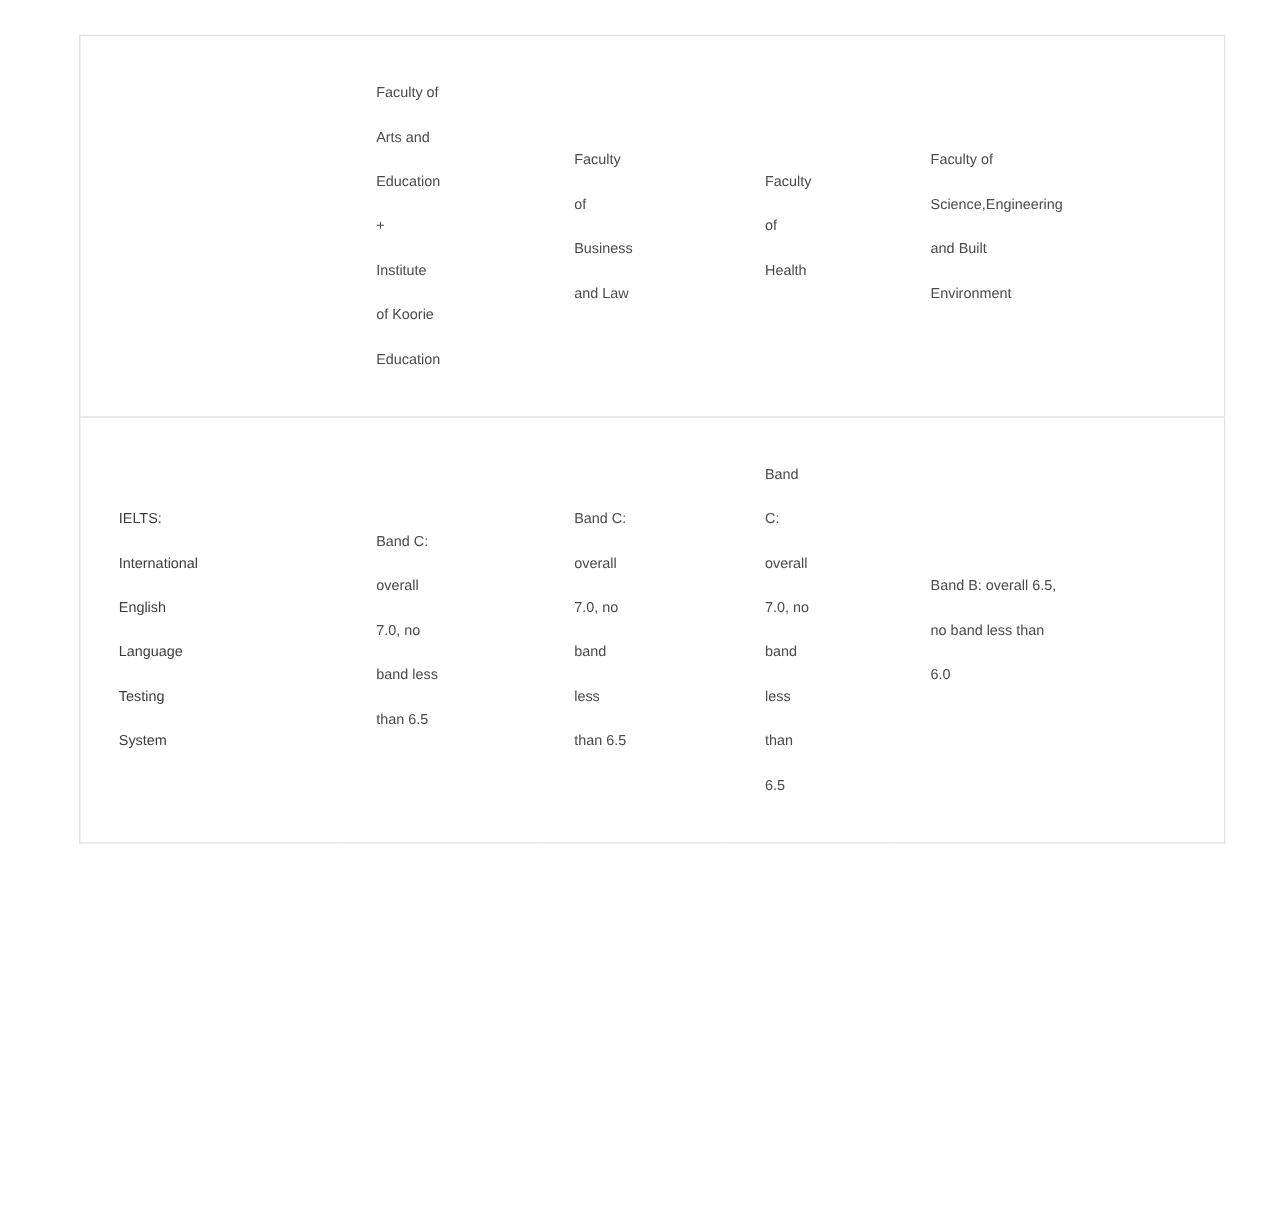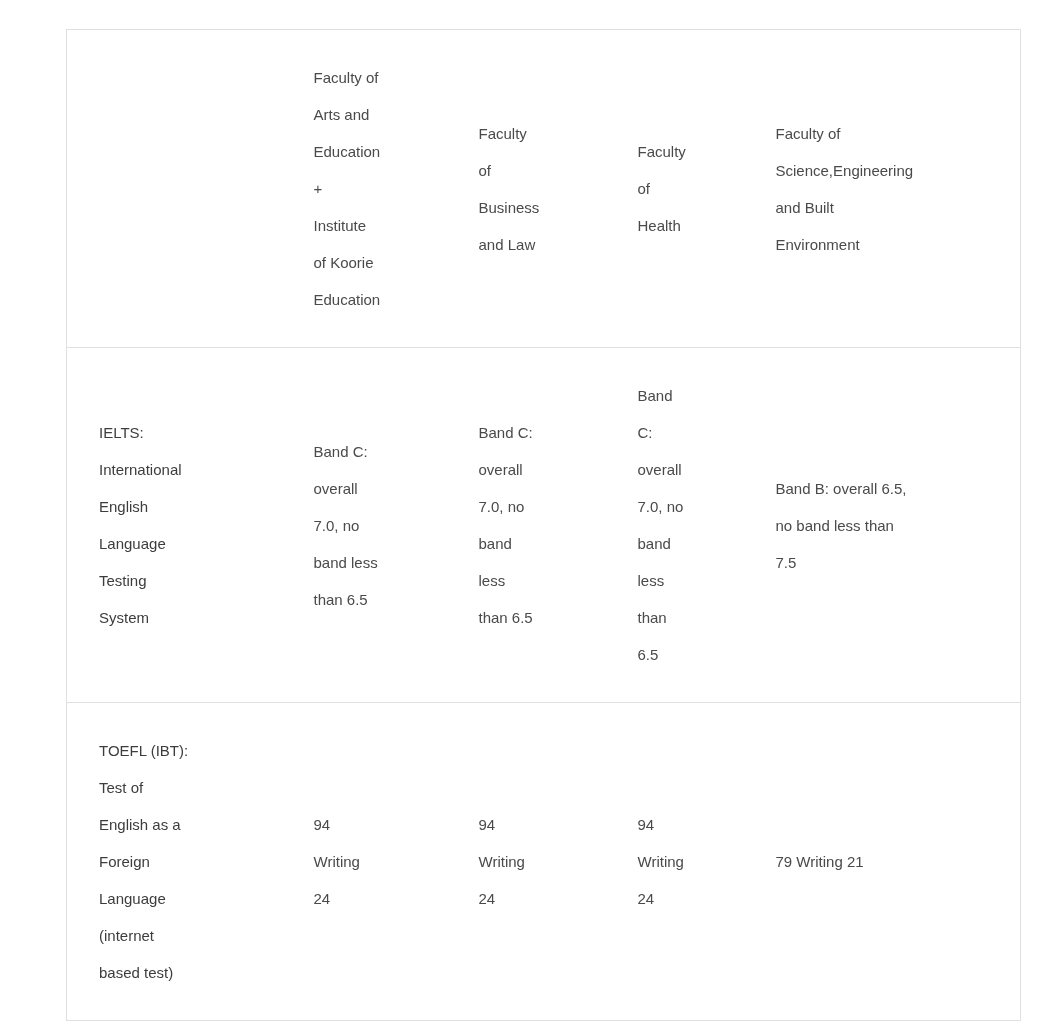--- a/index.html
+++ b/index.html
@@ -21,21 +21,21 @@
     background: #ffffff;
     border: 1px solid #e0e0e0;
   }
   table.req-table tr + tr {
     border-top: 1px solid #e0e0e0;
   }
   table.req-table td {
     padding: 29px 32px;
     vertical-align: middle;
     text-align: left;
-    font-size: 15px;
+    font-size: 12px;
     line-height: 37px;
     font-weight: 400;
     color: #4a4a4a;
     white-space: pre-line;
     overflow: hidden;
   }
   table.req-table td.row-head {
     font-weight: 400;
     color: #3d3d3d;
   }
@@ -94,35 +94,16 @@
       <td>Band
 C:
 overall
 7.0, no
 band
 less
 than
 6.5</td>
       <td>Band B: overall 6.5,
 no band less than
-7.5</td>
-    </tr>
-    <tr>
-      <td class="row-head">TOEFL (IBT):
-Test of
-English as a
-Foreign
-Language
-(internet
-based test)</td>
-      <td>94
-Writing
-24</td>
-      <td>94
-Writing
-24</td>
-      <td>94
-Writing
-24</td>
-      <td>79 Writing 21</td>
+6.0</td>
     </tr>
   </tbody>
 </table>
 
 </body></html>

